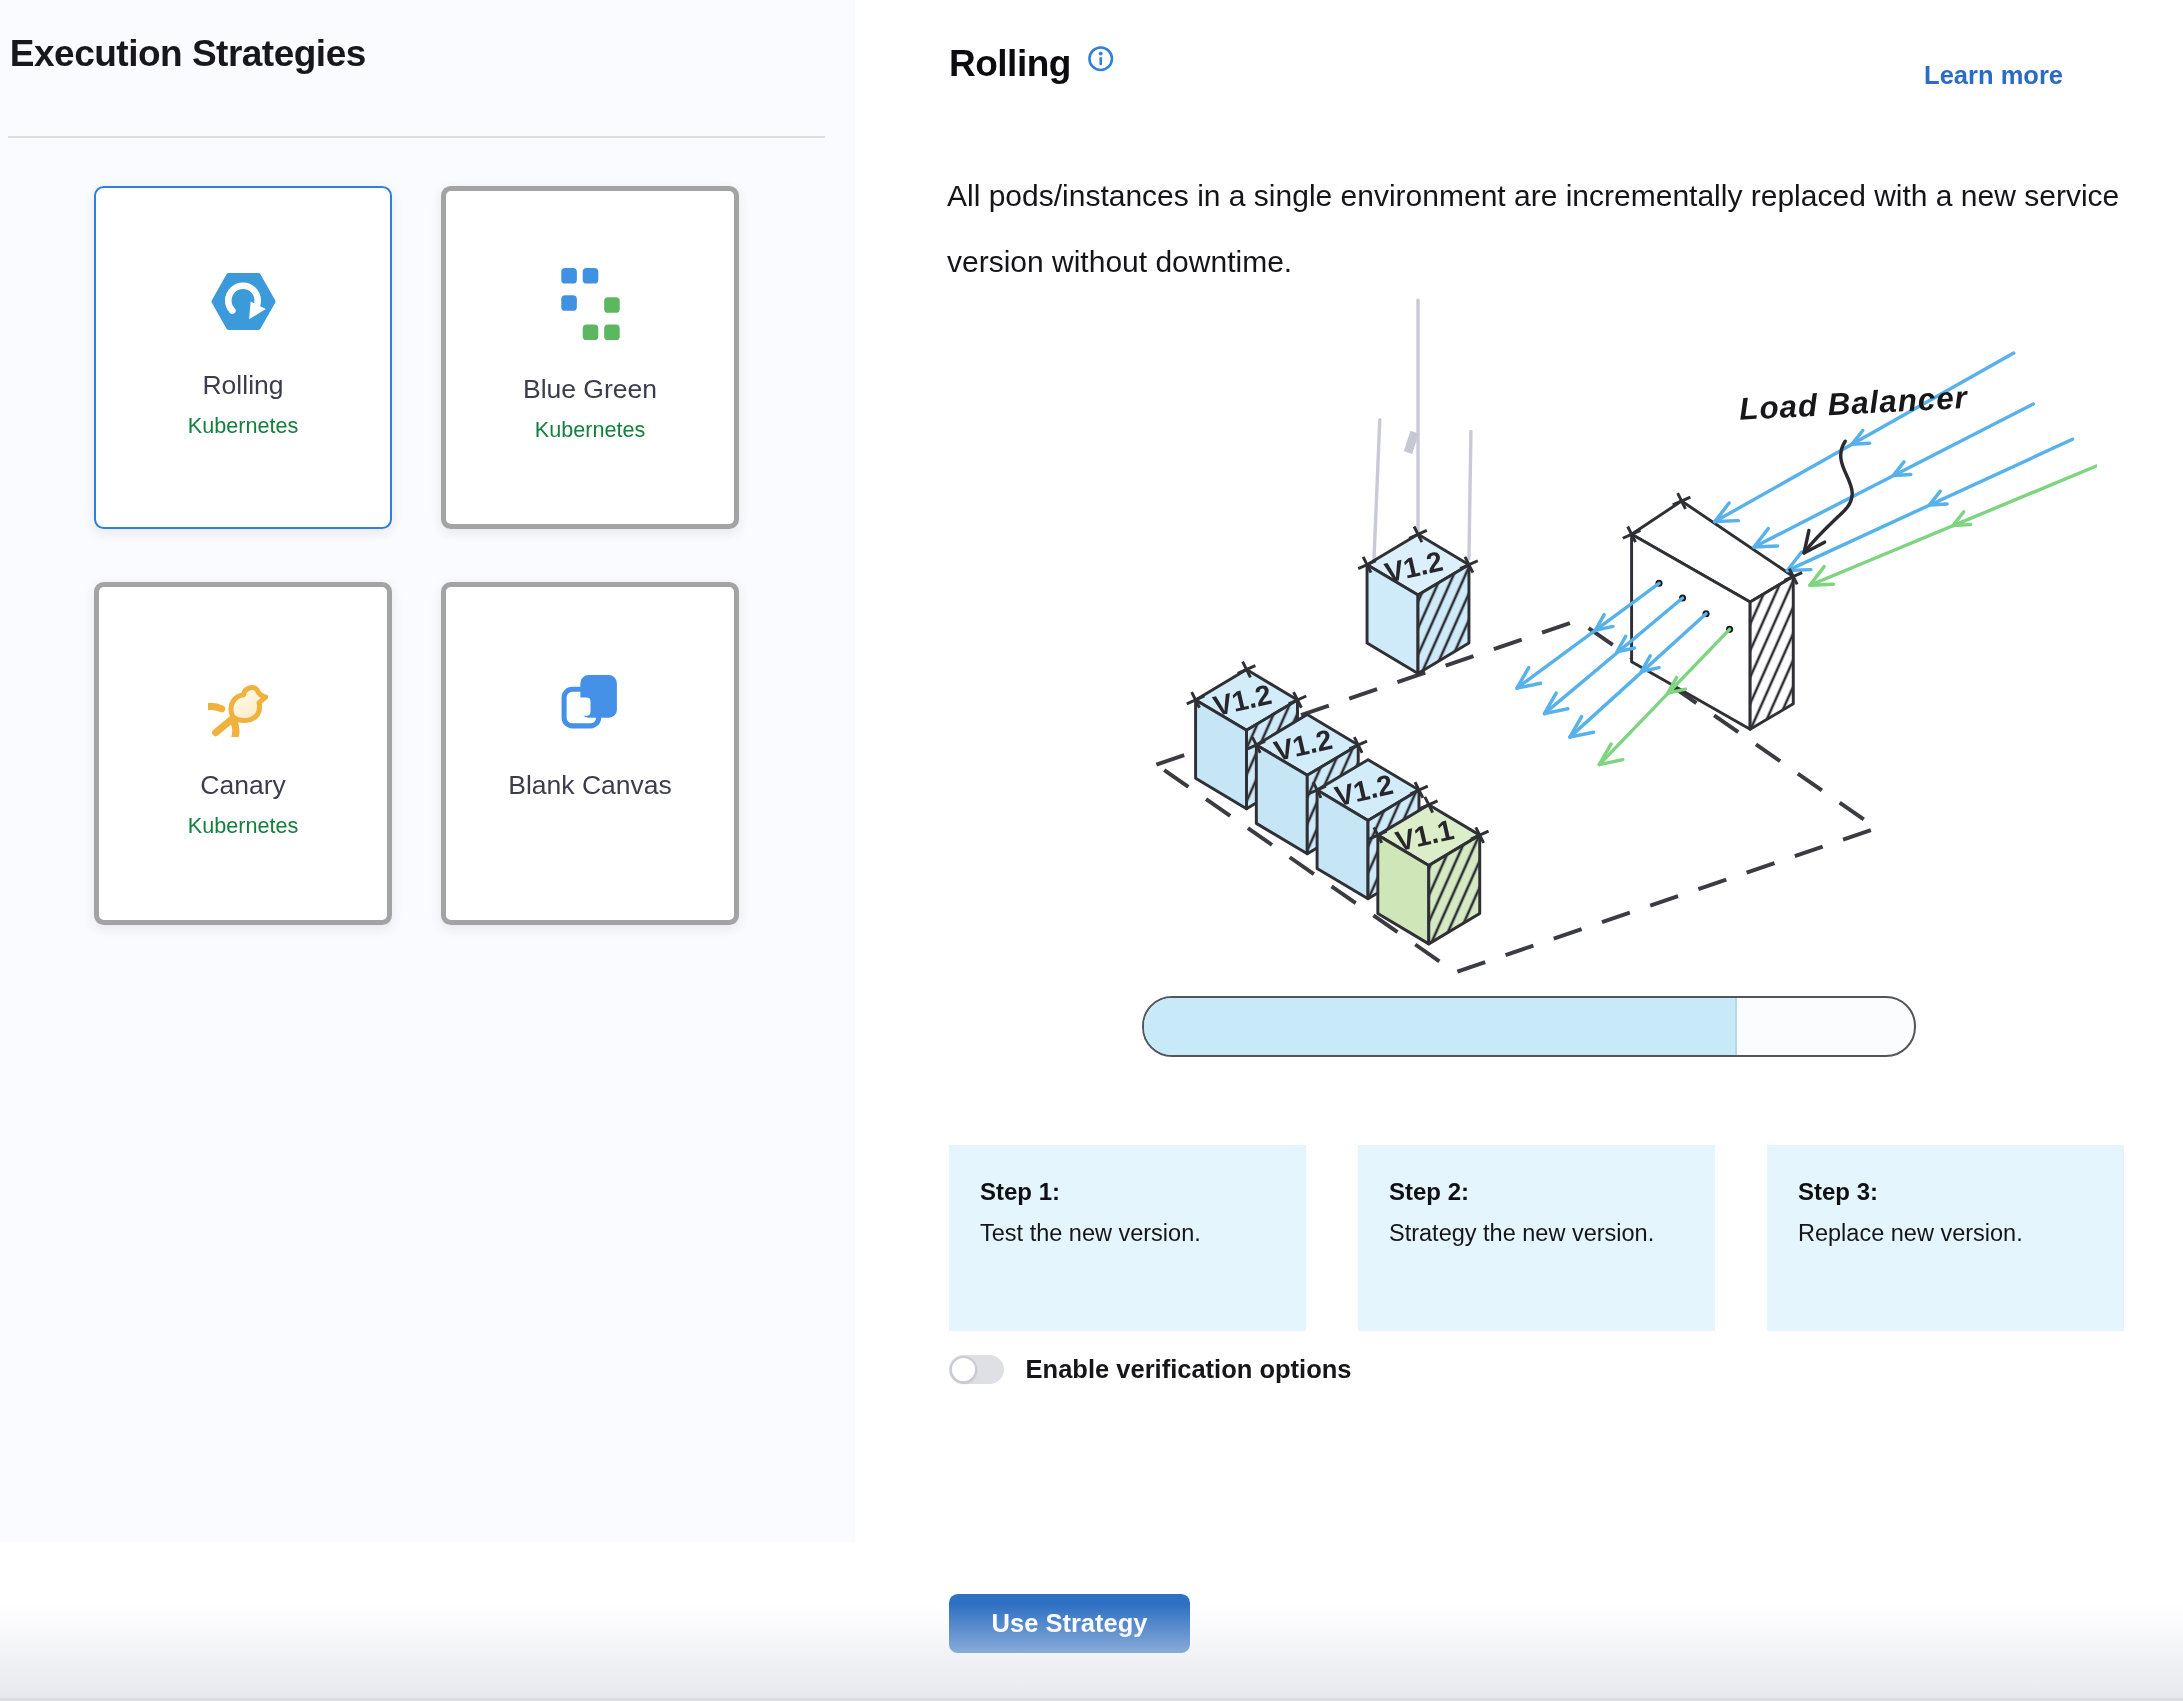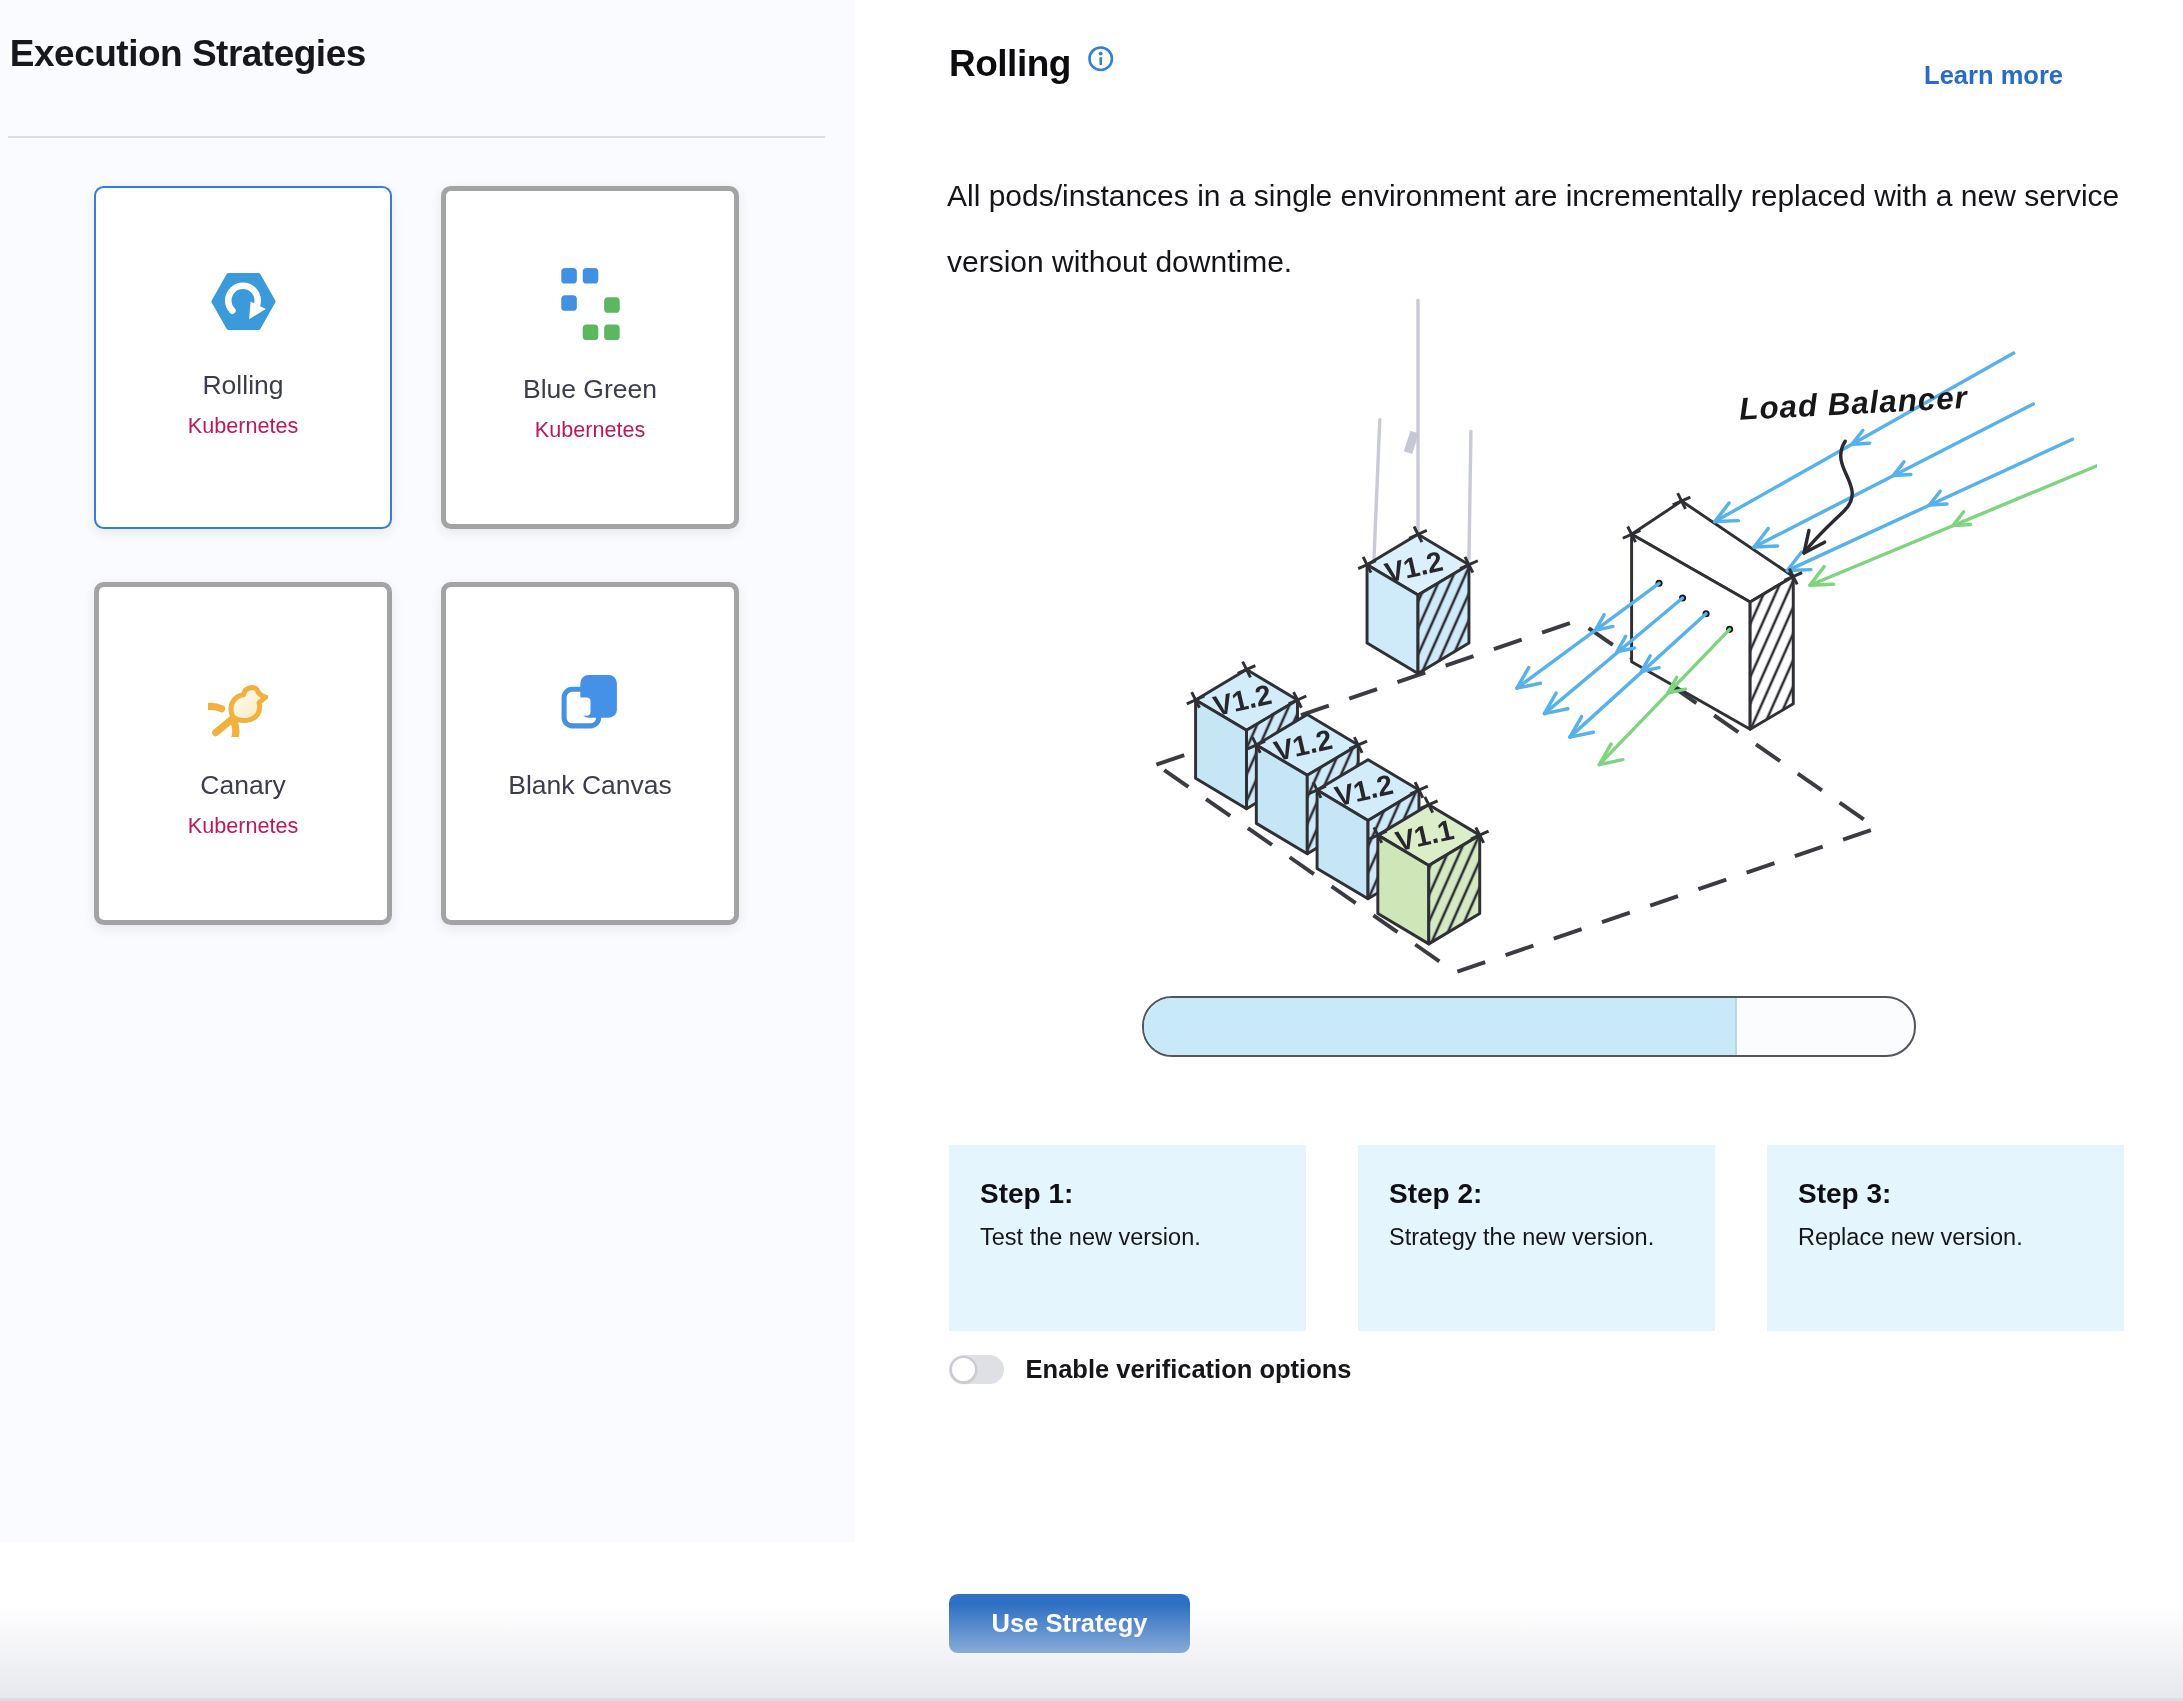--- a/index.html
+++ b/index.html
@@ -15,41 +15,41 @@
   .lp-divider{position:absolute;left:7.8px;top:136px;width:817px;height:2px;background:#dcdde3;}
   .cards{position:absolute;left:94px;top:186px;display:grid;grid-template-columns:298px 298px;column-gap:49px;row-gap:53px;}
   .card{
     width:298px;height:343px;background:#fff;border:5px solid #a3a3a3;border-radius:9.8px;
     box-shadow:0 3.9px 11.8px rgba(40,41,61,.09);display:flex;flex-direction:column;align-items:center;
     padding-top:76px;cursor:pointer;
   }
   .card.selected{border:2px solid #2f80d9;padding-top:75px;}
   .icon-wrap{height:76px;display:flex;align-items:center;justify-content:center;margin-bottom:31px;}
   .card .name{font-size:26.5px;color:#3c3d4c;margin-bottom:11.8px;}
-  .card .sub{font-size:21.6px;color:#be185d;text-align:right;}
+  .card .sub{font-size:21.6px;color:#15803d;text-align:right;}
 
   
   .detail{position:absolute;left:855px;top:0;width:1329px;height:1702px;background:#fff;}
   .d-title-row{position:absolute;left:94px;top:43px;display:flex;align-items:flex-start;gap:15.7px;}
   .d-title{font-size:37px;font-weight:700;color:#0c0c10;letter-spacing:-0.5px;}
   .info-icon{margin-top:2px;}
   .learn-more{position:absolute;right:121px;top:61px;font-size:25.5px;font-weight:700;color:#2a6bc8;text-decoration:none;cursor:pointer;}
   .d-desc{position:absolute;left:92px;top:163px;width:1186px;font-size:30px;line-height:66px;color:#141419;}
 
   .illustration{position:absolute;left:272px;top:294px;}
 
   .progress-track{
     position:absolute;left:287px;top:996px;width:774px;height:61px;border:2.9px solid #53555e;
     border-radius:30px;background:#fbfcfe;overflow:hidden;
   }
   .progress-fill{height:100%;background:#c8e9f8;border-right:2px solid #b5d9ea;}
 
   .steps{position:absolute;left:94px;top:1145px;display:flex;gap:52px;}
   .step-card{width:357px;height:186px;background:#e4f5fd;padding:33px 31px;}
-  .step-title{font-size:28px;font-weight:700;color:#101014;margin-bottom:13.7px;}
+  .step-title{font-size:24px;font-weight:700;color:#101014;margin-bottom:13.7px;}
   .step-text{font-size:23.5px;color:#15151a;}
 
   .toggle-row{position:absolute;left:94px;top:1355px;display:flex;gap:21.6px;}
   .toggle{width:55px;height:29px;border-radius:14.7px;background:#dee0e6;position:relative;cursor:pointer;}
   .toggle .knob{
     position:absolute;left:1px;top:1px;width:27.4px;height:27.4px;border-radius:50%;
     background:#fff;border:2px solid #c9cbd4;box-shadow:0 1px 2px rgba(0,0,0,.12);
   }
   .toggle-label{font-size:25.5px;font-weight:700;color:#15151a;}
 

